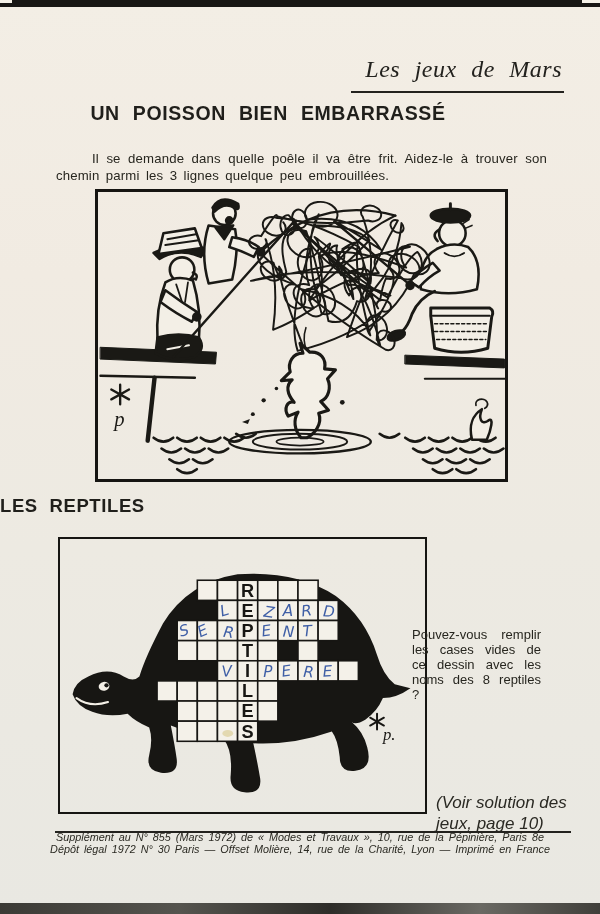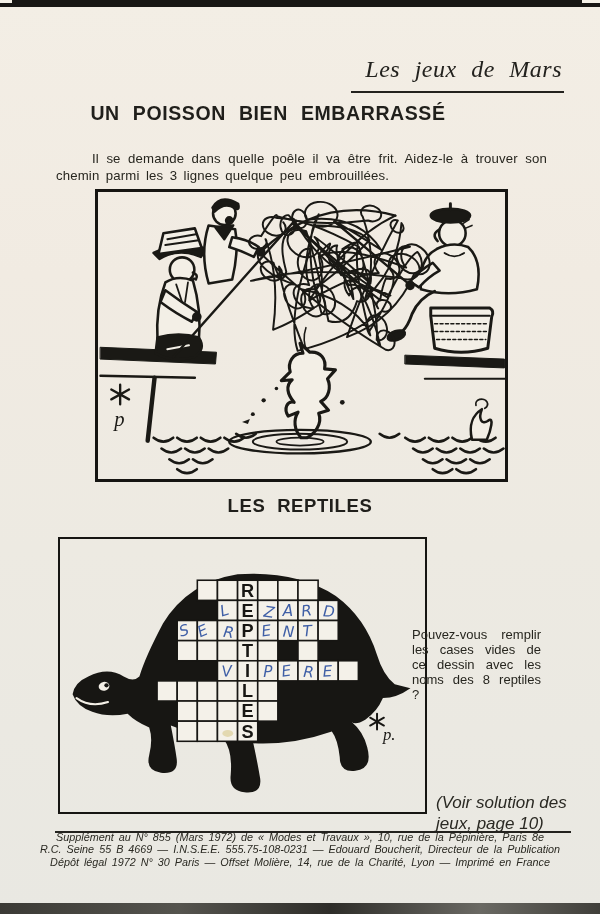--- a/index.html
+++ b/index.html
@@ -14,21 +14,21 @@
     font-family:"Liberation Serif",serif;font-style:italic;font-size:24px;font-weight:500;
     word-spacing:8px;letter-spacing:.5px;color:#23221e;
     border-bottom:2.5px solid #23221e;padding:0 2px 8px 14px;}
   .title1{position:absolute;left:0;top:102px;width:536px;text-align:center;
     font-size:19.5px;font-weight:bold;letter-spacing:.6px;word-spacing:7px;color:#201f1b;}
   .intro{position:absolute;left:56px;top:130px;width:491px;
     font-size:13.2px;line-height:17px;text-align:justify;text-indent:36px;
     word-spacing:2.6px;letter-spacing:.15px;color:#27261f;margin-top:20px;}
   .fish-box{position:absolute;left:95px;top:189px;width:407px;height:287px;
     border:3px solid #161512;}
-  .title2{position:absolute;left:0;top:495px;width:600px;text-align:center;
+  .title2{position:absolute;left:0;top:495px;width:600px;
     font-size:18.5px;font-weight:bold;letter-spacing:.6px;word-spacing:6px;color:#201f1b;}
   .turtle-box{position:absolute;left:58px;top:537px;width:365px;height:273px;
     border:2.5px solid #161512;}
   .question{position:absolute;left:412px;top:627px;width:129px;
     font-size:13px;line-height:15px;text-align:justify;word-spacing:1.5px;color:#27261f;}
   .voir{position:absolute;left:436px;top:792px;width:140px;
     font-style:italic;font-size:17px;line-height:21px;color:#2a2923;}
   .footer-rule{position:absolute;left:55px;top:831px;width:516px;height:2px;background:#23221e;}
   .footer{position:absolute;left:20px;top:831px;width:560px;text-align:center;
     font-style:italic;font-size:10.8px;line-height:12.4px;word-spacing:2px;color:#2a2922;}
@@ -268,18 +268,17 @@
     </svg>
   </div>
 
   <div class="question">Pouvez-vous remplir les cases vides de ce dessin avec les noms des 8 reptiles ?</div>
 
   <div class="voir">(Voir solution des jeux, page 10)</div>
 
   <div class="footer-rule"></div>
   <div class="footer">
     <div>Supplément au N° 855 (Mars 1972) de « Modes et Travaux », 10, rue de la Pépinière, Paris 8e</div>
-    <div>R.C. Seine 55 B 4669 — I.N.S.E.E. 555.75-108-0231 — Edouard Boucherit, Directeur de la Publication</div>
     <div>Dépôt légal 1972 N° 30 Paris — Offset Molière, 14, rue de la Charité, Lyon — Imprimé en France</div>
   </div>
 
   <div class="scan-bar-bottom"></div>
 </div>
 
 </body></html>

